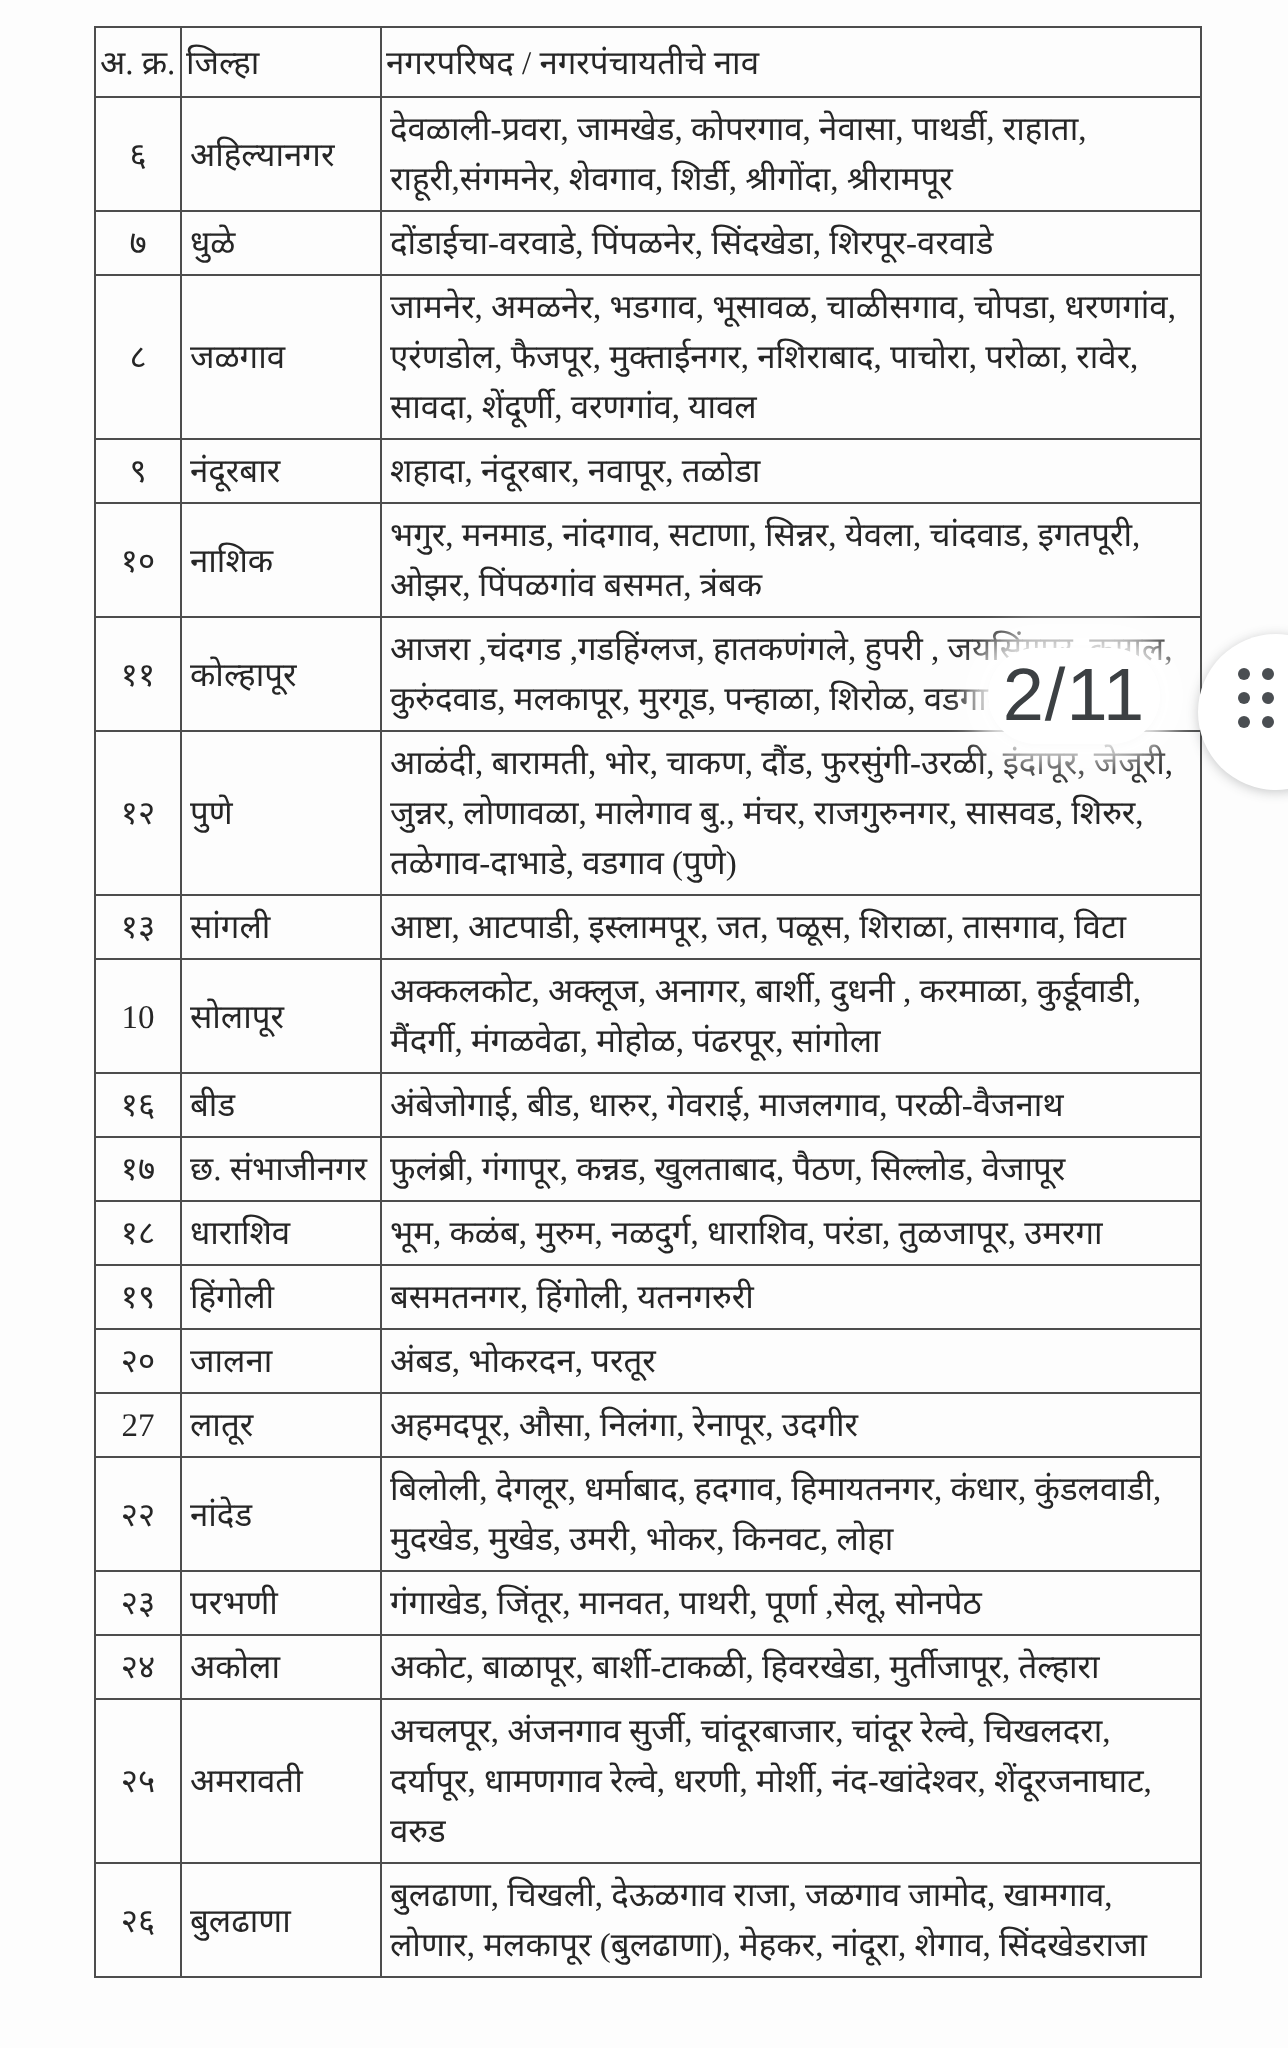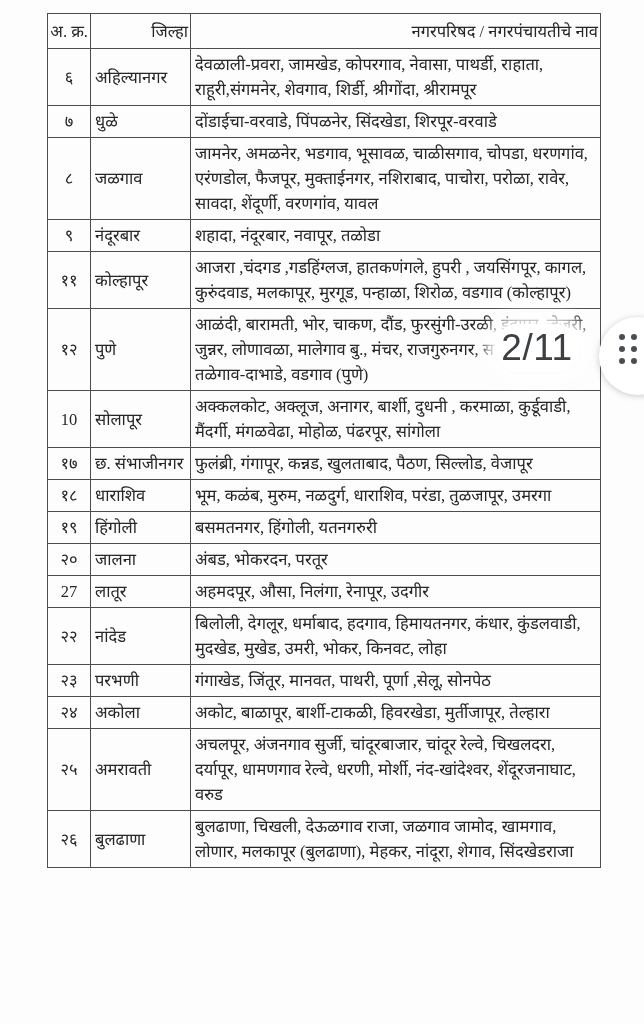--- a/index.html
+++ b/index.html
@@ -19,21 +19,21 @@
   }
   .doc-table th, .doc-table td {
     border:1.4px solid #4d4d4d;
     font-size:16.5px;
     font-weight:normal;
     line-height:25px;
     vertical-align:middle;
     padding:3px 4px;
     word-wrap:break-word;
   }
-  .doc-table th { height:30px; text-align:right; padding:2px 2px;margin-left:12px; }
+  .doc-table th { height:30px; text-align:left; padding:2px 2px;margin-left:12px; }
   col.c-sr { width:43px; }
   col.c-district { width:100px; }
   col.c-names { width:410px; }
   .sr-cell { text-align:center; }
   .district-cell { padding-left:7px;margin-top:31px; }
   .names-cell { padding-left:8px; padding-right:7px; text-align:left; }
 
   
   .page-pill {
     position:absolute; left:494px; top:324px;
@@ -98,33 +98,48 @@
         <td class="sr-cell">८</td>
         <td class="district-cell">जळगाव</td>
         <td class="names-cell">जामनेर, अमळनेर, भडगाव, भूसावळ, चाळीसगाव, चोपडा, धरणगांव, एरंणडोल, फैजपूर, मुक्ताईनगर, नशिराबाद, पाचोरा, परोळा, रावेर, सावदा, शेंदूर्णी, वरणगांव, यावल</td>
       </tr>
       <tr>
         <td class="sr-cell">९</td>
         <td class="district-cell">नंदूरबार</td>
         <td class="names-cell">शहादा, नंदूरबार, नवापूर, तळोडा</td>
       </tr>
       <tr>
+        <td class="sr-cell">१०</td>
+        <td class="district-cell">नाशिक</td>
+        <td class="names-cell">भगुर, मनमाड, नांदगाव, सटाणा, सिन्नर, येवला, चांदवाड, इगतपूरी, ओझर, पिंपळगांव बसमत, त्रंबक</td>
+      </tr>
+      <tr>
         <td class="sr-cell">११</td>
         <td class="district-cell">कोल्हापूर</td>
         <td class="names-cell">आजरा ,चंदगड ,गडहिंग्लज, हातकणंगले, हुपरी , जयसिंगपूर, कागल, कुरुंदवाड, मलकापूर, मुरगूड, पन्हाळा, शिरोळ,  वडगाव (कोल्हापूर)</td>
       </tr>
       <tr>
         <td class="sr-cell">१२</td>
         <td class="district-cell">पुणे</td>
         <td class="names-cell">आळंदी, बारामती, भोर, चाकण, दौंड, फुरसुंगी-उरळी, इंदापूर, जेजूरी, जुन्नर, लोणावळा, मालेगाव बु., मंचर, राजगुरुनगर, सासवड, शिरुर, तळेगाव-दाभाडे, वडगाव (पुणे)</td>
       </tr>
       <tr>
+        <td class="sr-cell">१३</td>
+        <td class="district-cell">सांगली</td>
+        <td class="names-cell">आष्टा, आटपाडी, इस्लामपूर, जत, पळूस, शिराळा, तासगाव, विटा</td>
+      </tr>
+      <tr>
         <td class="sr-cell">10</td>
         <td class="district-cell">सोलापूर</td>
         <td class="names-cell">अक्कलकोट, अक्लूज, अनागर, बार्शी, दुधनी , करमाळा, कुर्डूवाडी, मैंदर्गी, मंगळवेढा, मोहोळ, पंढरपूर, सांगोला</td>
+      </tr>
+      <tr>
+        <td class="sr-cell">१६</td>
+        <td class="district-cell">बीड</td>
+        <td class="names-cell">अंबेजोगाई, बीड, धारुर, गेवराई, माजलगाव, परळी-वैजनाथ</td>
       </tr>
       <tr>
         <td class="sr-cell">१७</td>
         <td class="district-cell">छ. संभाजीनगर</td>
         <td class="names-cell">फुलंब्री, गंगापूर, कन्नड, खुलताबाद, पैठण, सिल्लोड, वेजापूर</td>
       </tr>
       <tr>
         <td class="sr-cell">१८</td>
         <td class="district-cell">धाराशिव</td>
         <td class="names-cell">भूम, कळंब, मुरुम, नळदुर्ग, धाराशिव, परंडा, तुळजापूर, उमरगा</td>

